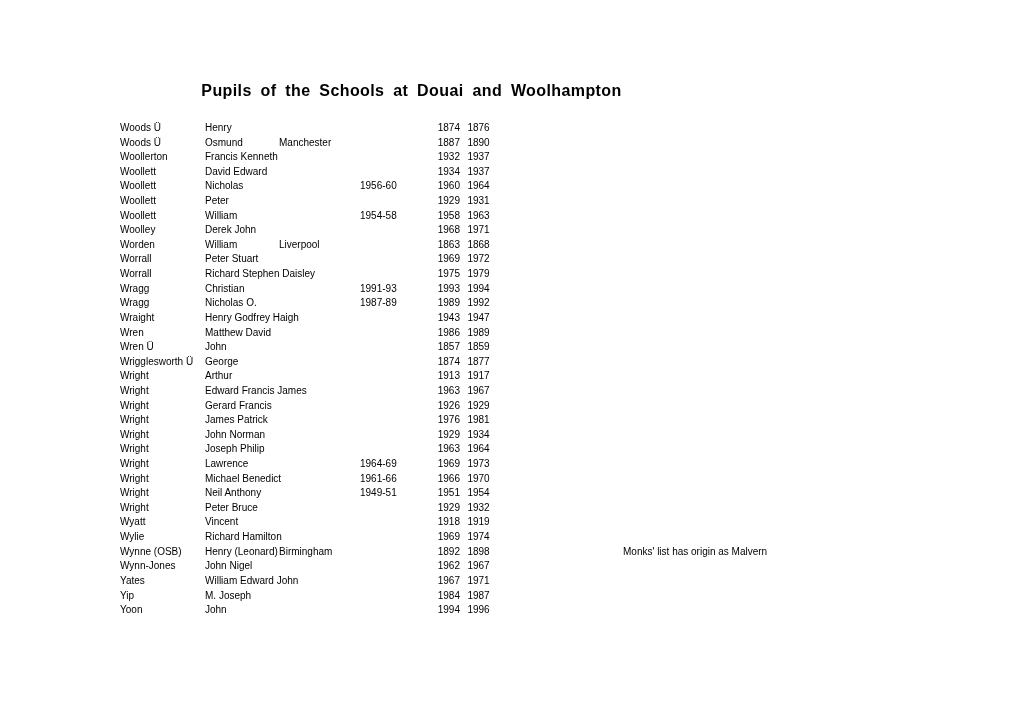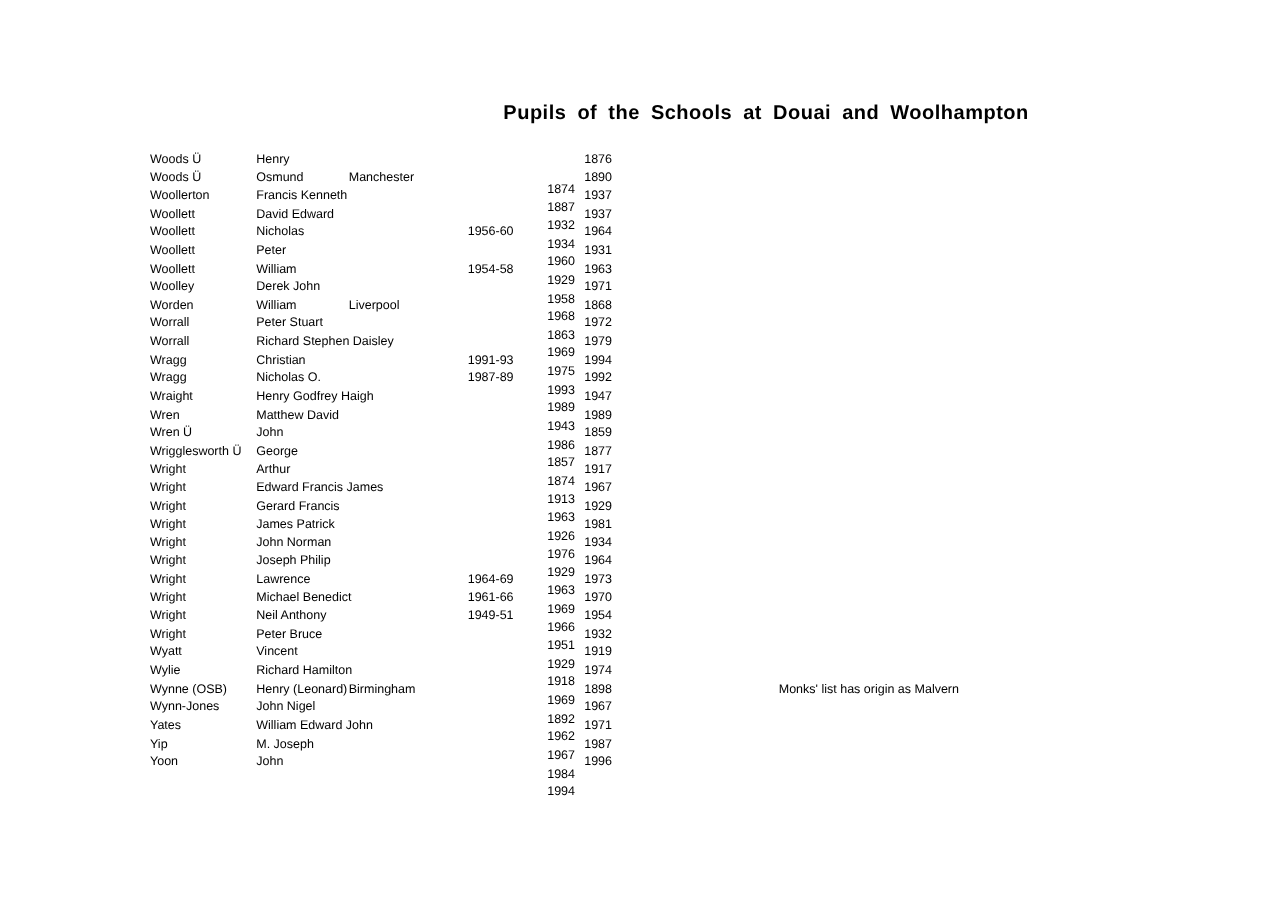--- a/index.html
+++ b/index.html
@@ -15,21 +15,21 @@
     color: #000000;
     font-family: "Liberation Sans", sans-serif;
     overflow: hidden;
   }
   .title {
     position: absolute;
     top: 82px;
     left: 0;
     width: 823px;
     margin: 0;
-    text-align: right;
+    text-align: center;
     font-size: 16px;
     font-weight: bold;
     letter-spacing: 0.4px;
     word-spacing: 4px;
     color: #000000;
   }
   .table {
     position: absolute;
     top: 121px;
     left: 120px;
@@ -43,22 +43,22 @@
     position: absolute;
     top: 0;
     font-size: 10px;
     line-height: 14.62px;
     white-space: nowrap;
     color: #000000;
   }
   .c-surname { left: 0; }
   .c-given   { left: 85px; }
   .c-place   { left: 159px; }
-  .c-range   { left: 240px; width: 65px; text-align: center; }
-  .c-start   { left: 310px; width: 30px; text-align: right; margin-top: 24px; }
+  .c-range   { left: 240px; width: 65px; text-align: left; }
+  .c-start   { left: 310px; width: 30px; text-align: right; }
   .c-end     { left: 345px; width: 27px; text-align: center; }
   .c-note    { left: 503px; }
 </style>
 </head>
 <body>
 
 <div class="page">
   <h1 class="title">Pupils of the Schools at Douai and Woolhampton</h1>
   <div class="table" id="pupils-table">
       <div class="row">

